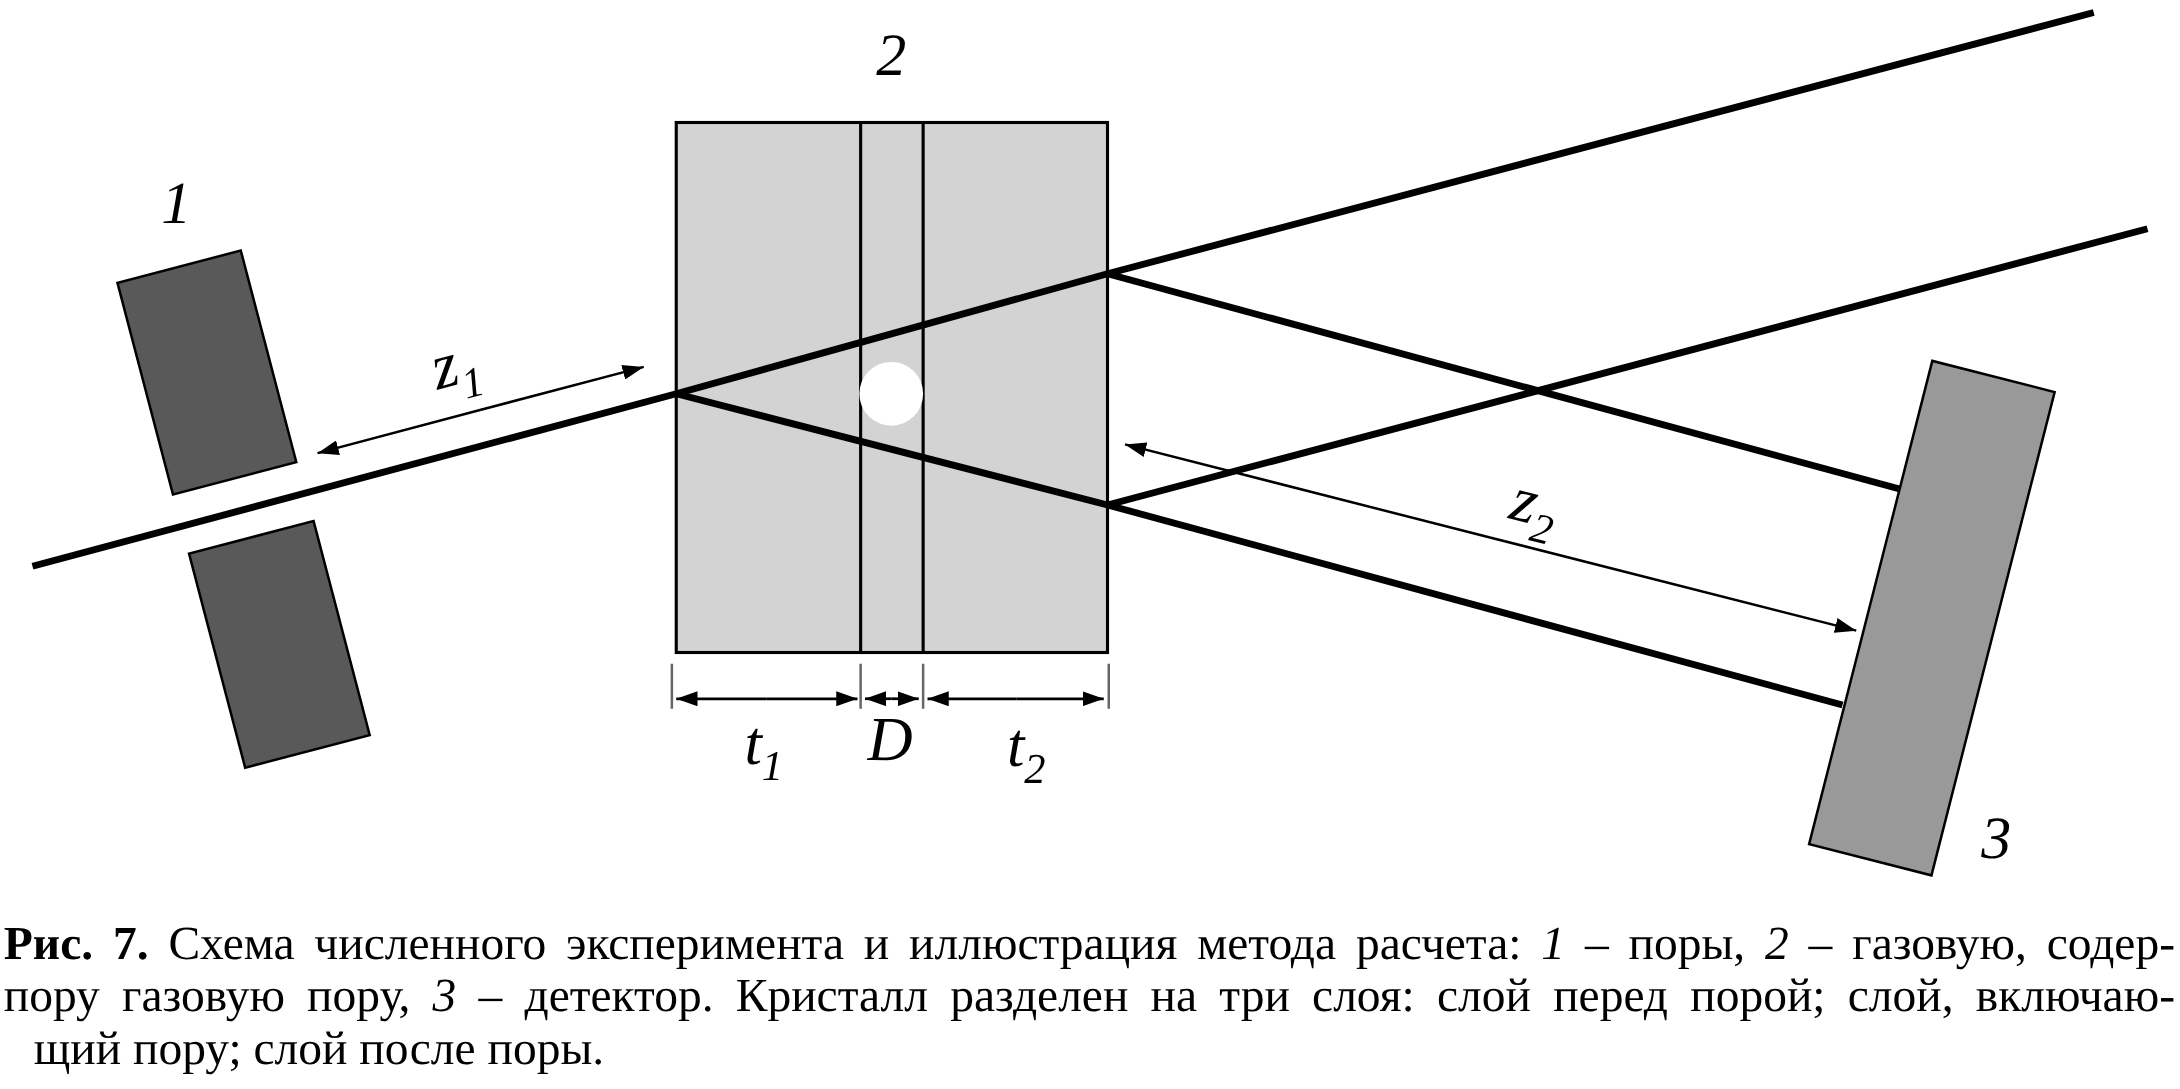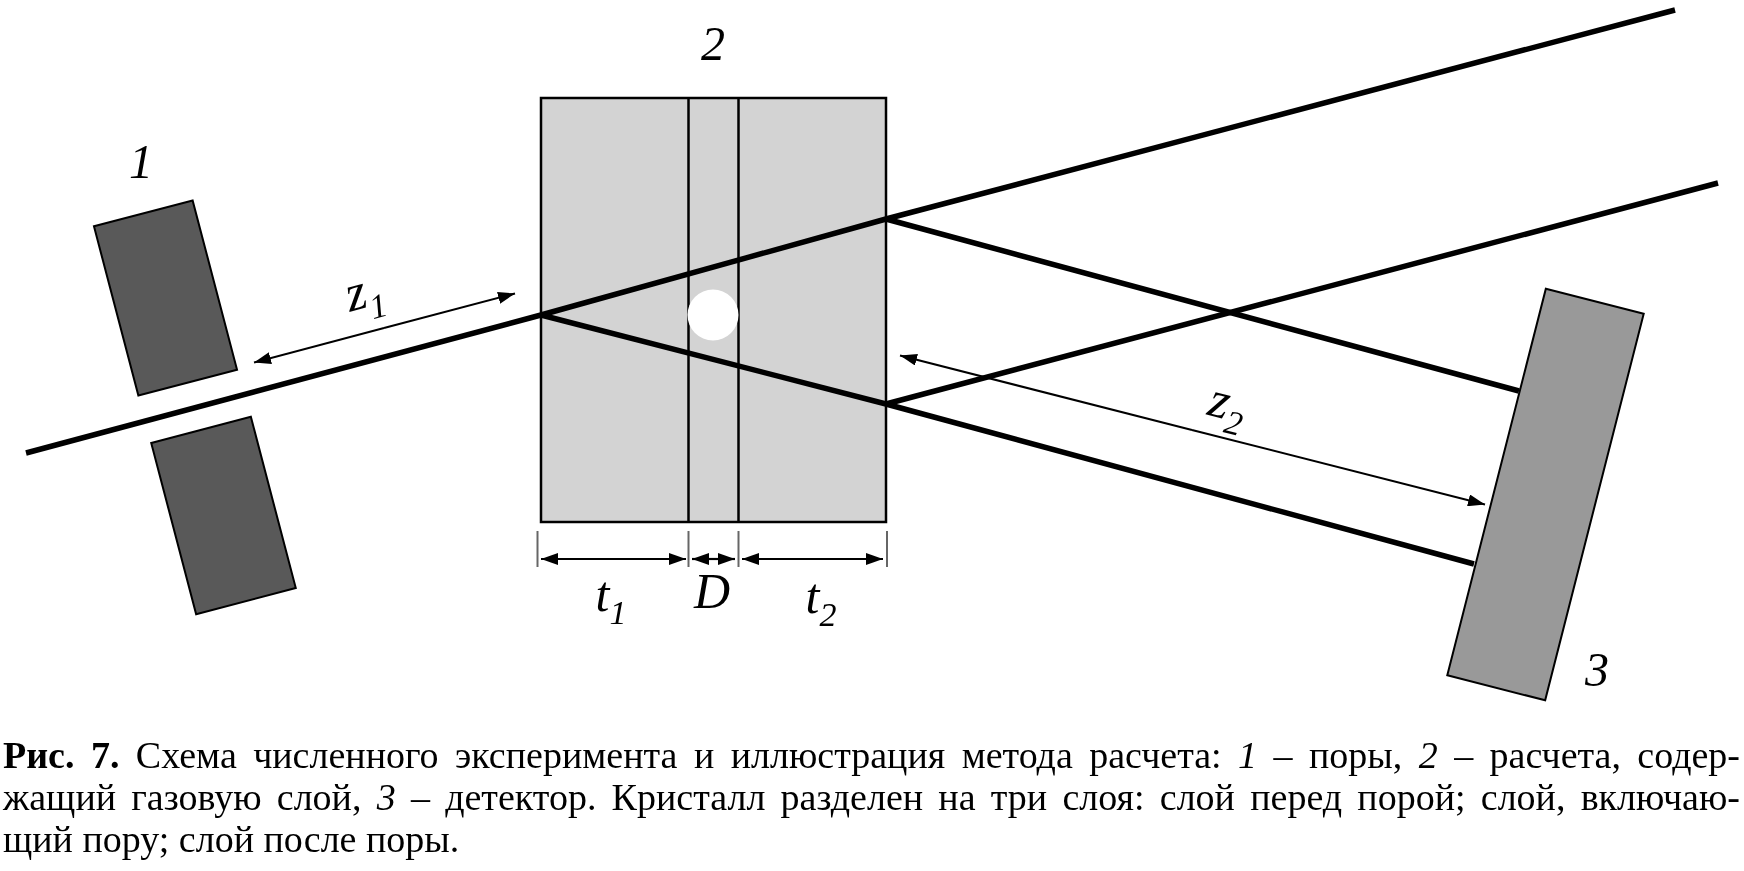--- a/index.html
+++ b/index.html
@@ -11,21 +11,21 @@
   text { fill:#000; }
   .num  { font-family:"Liberation Serif", serif; font-style:italic; font-size:48px; }
   .dim  { font-family:"Liberation Serif", serif; font-style:italic; font-size:50px; }
   .zl   { font-family:"Liberation Serif", serif; font-style:italic; font-size:52px; }
   .sub  { font-size:34px; }
 
   
   .caption { position:absolute; left:0; top:734px; width:1744px; box-sizing:border-box;
              padding:0 4px 0 3px; font-size:38px; line-height:42px; color:#000; }
   .cap-line { text-align:justify; text-align-last:justify; }
-  .cap-line.last { text-align:left; text-align-last:auto; }
+  .cap-line.last { text-align:left; text-align-last:auto;margin-left:24px; }
   .b { font-weight:bold; }
   .i { font-style:italic; }
 </style>
 </head>
 <body>
 
 <div id="stage">
 
   <svg id="diagram" width="1744" height="871" viewBox="0 0 1744 871" xmlns="http://www.w3.org/2000/svg">
     <defs>
@@ -87,18 +87,18 @@
     <text class="zl" x="1224" y="419" text-anchor="middle" transform="rotate(14 1224 419)"><tspan>z</tspan><tspan class="sub" dy="13">2</tspan></text>
 
     <text class="dim" x="611" y="611" text-anchor="middle"><tspan>t</tspan><tspan class="sub" dy="13">1</tspan></text>
 
     <text class="dim" x="712" y="608" text-anchor="middle">D</text>
 
     <text class="dim" x="821" y="613" text-anchor="middle"><tspan>t</tspan><tspan class="sub" dy="13">2</tspan></text>
   </svg>
 
   <div class="caption">
-    <div class="cap-line"><span class="b">Рис. 7.</span><span> Схема численного эксперимента и иллюстрация метода расчета: </span><span class="i">1</span><span> – поры, </span><span class="i">2</span><span> – расчета, содер-</span></div>
-    <div class="cap-line"><span>жащий газовую слой, </span><span class="i">3</span><span> – детектор. Кристалл разделен на три слоя: слой перед порой; слой, включаю-</span></div>
+    <div class="cap-line"><span class="b">Рис. 7.</span><span> Схема численного эксперимента и иллюстрация метода расчета: </span><span class="i">1</span><span> – поры, </span><span class="i">2</span><span> – газовую, содер-</span></div>
+    <div class="cap-line"><span>пору газовую пору, </span><span class="i">3</span><span> – детектор. Кристалл разделен на три слоя: слой перед порой; слой, включаю-</span></div>
     <div class="cap-line last"><span>щий пору; слой после поры.</span></div>
   </div>
 
 </div>
 
 </body></html>

